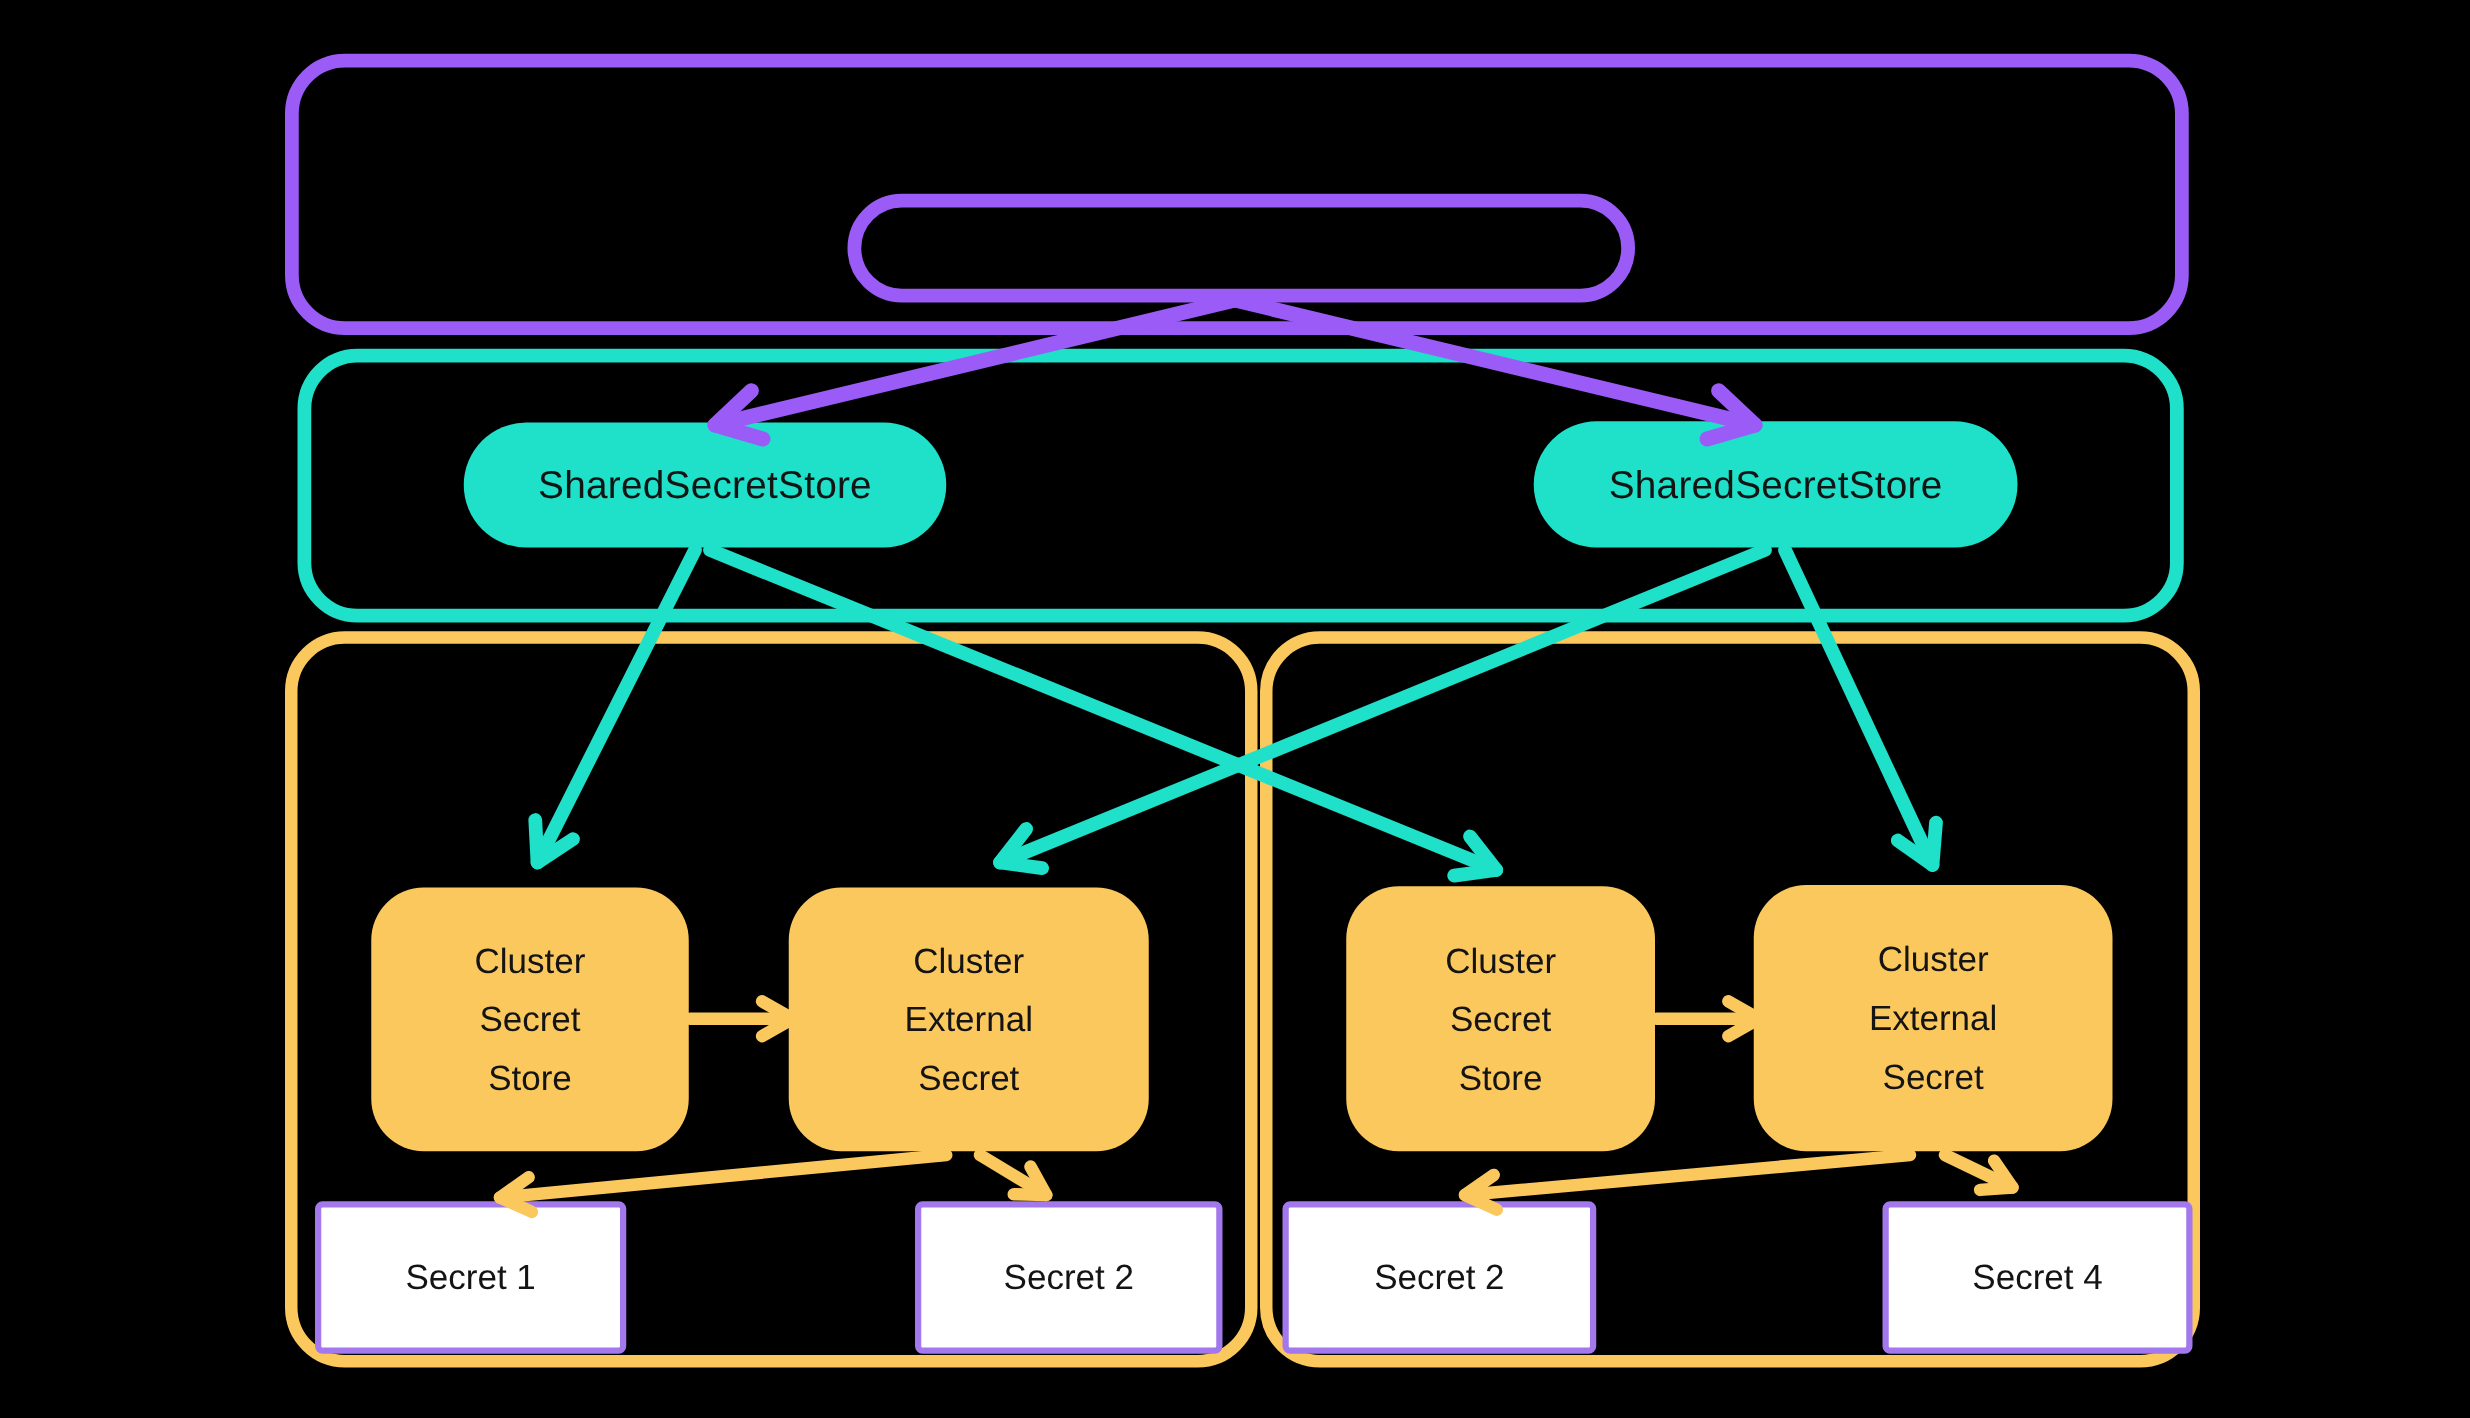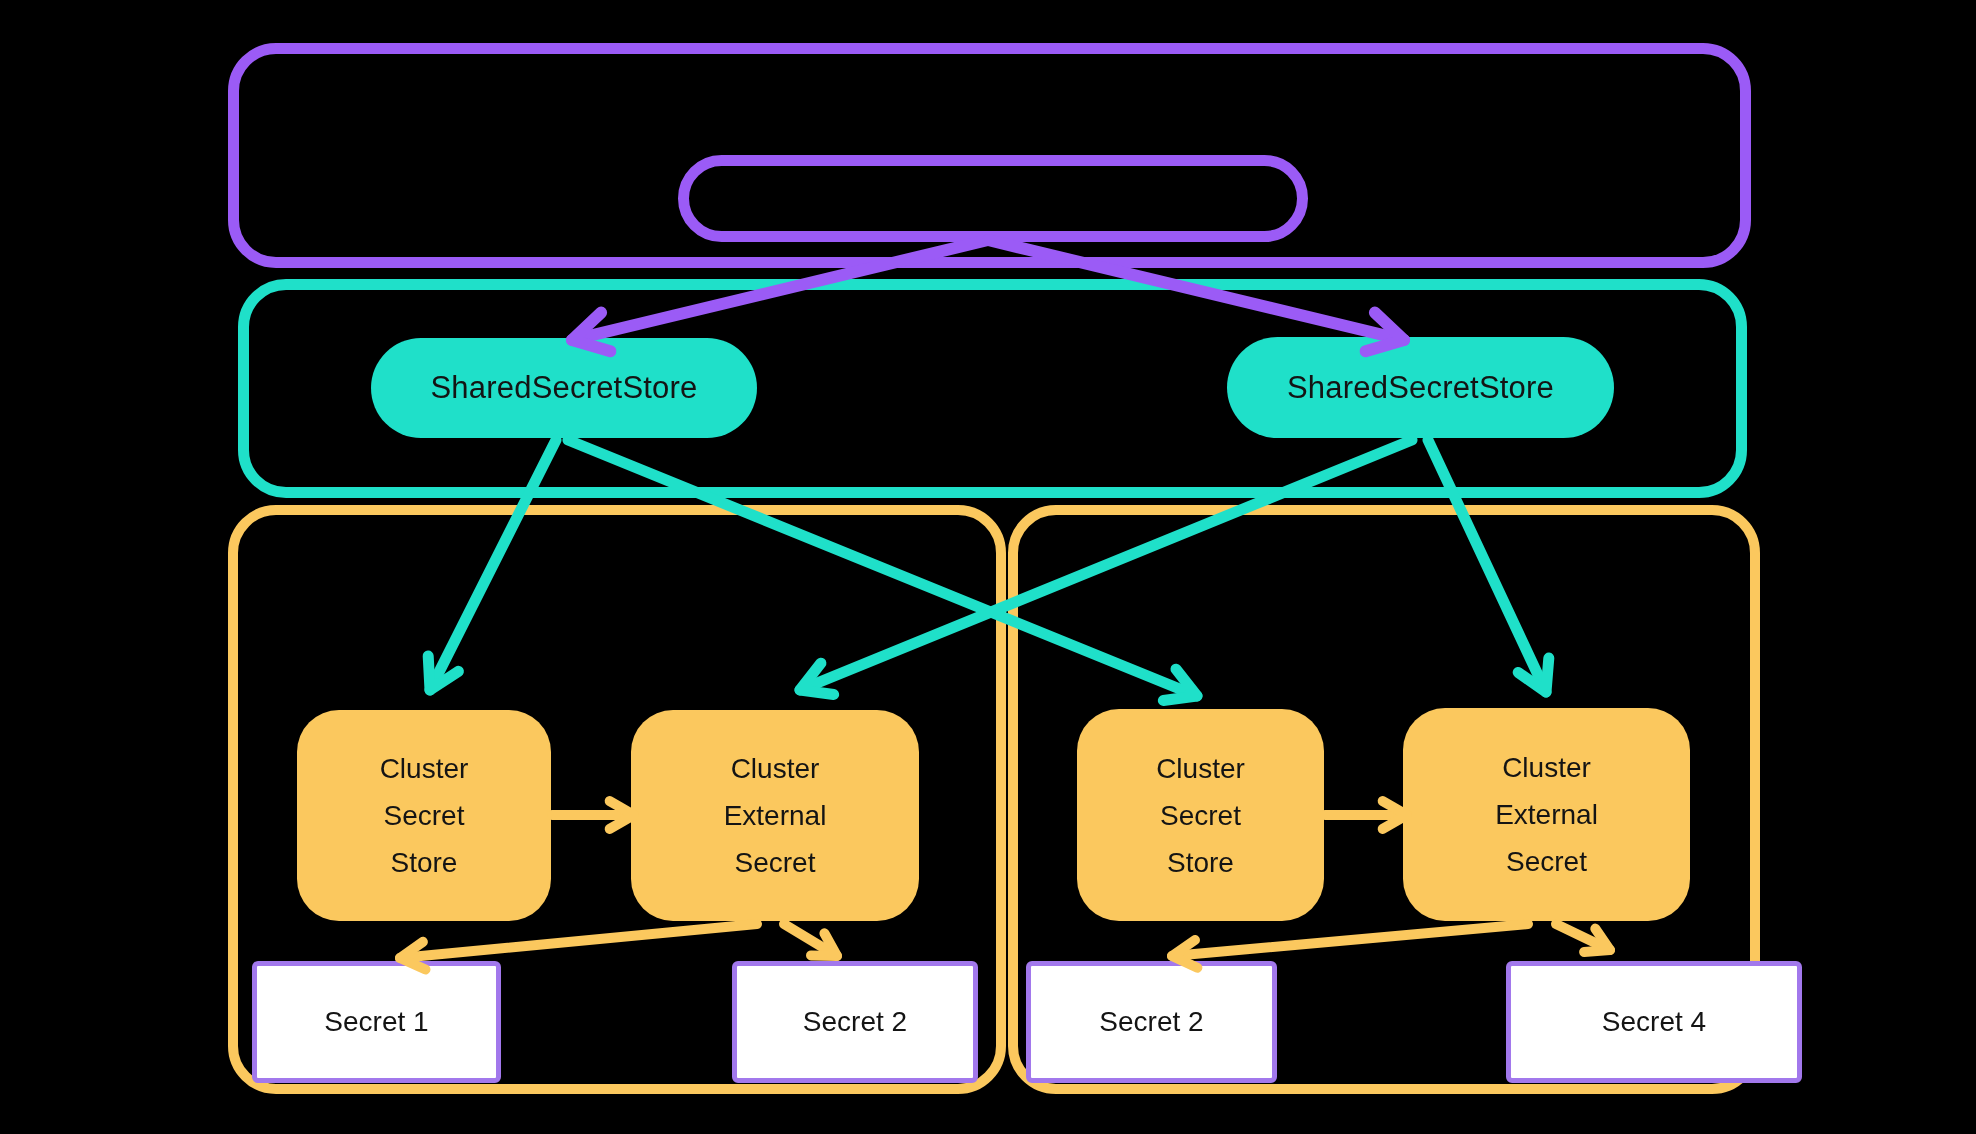--- a/index.html
+++ b/index.html
@@ -106,21 +106,21 @@
 
   <div class="abs pill-secret" style="left:252px; top:961px; width:249px; height:122px;">
     <span>Secret 1</span>
   </div>
   <div class="abs pill-secret" style="left:732px; top:961px; width:246px; height:122px;">
     <span>Secret 2</span>
   </div>
   <div class="abs pill-secret" style="left:1026px; top:961px; width:251px; height:122px;">
     <span>Secret 2</span>
   </div>
-  <div class="abs pill-secret" style="left:1506px; top:961px; width:296px; height:122px;">
+  <div class="abs pill-secret" style="left:1506px; top:961px; width:248px; height:122px;">
     <span>Secret 4</span>
   </div>
 
   <svg id="arrow-layer" viewBox="0 0 1976 1134" xmlns="http://www.w3.org/2000/svg">
       <g>
         <path d="M 988 240 L 572 340" fill="none" stroke="#9b5bf6" stroke-width="12" stroke-linecap="round" stroke-linejoin="round"></path>
         <path d="M 601.1 312.6 L 572 340 L 610.4 351.2" fill="none" stroke="#9b5bf6" stroke-width="12" stroke-linecap="round" stroke-linejoin="round"></path>
       </g>
       <g>
         <path d="M 988 240 L 1404 340" fill="none" stroke="#9b5bf6" stroke-width="12" stroke-linecap="round" stroke-linejoin="round"></path>

